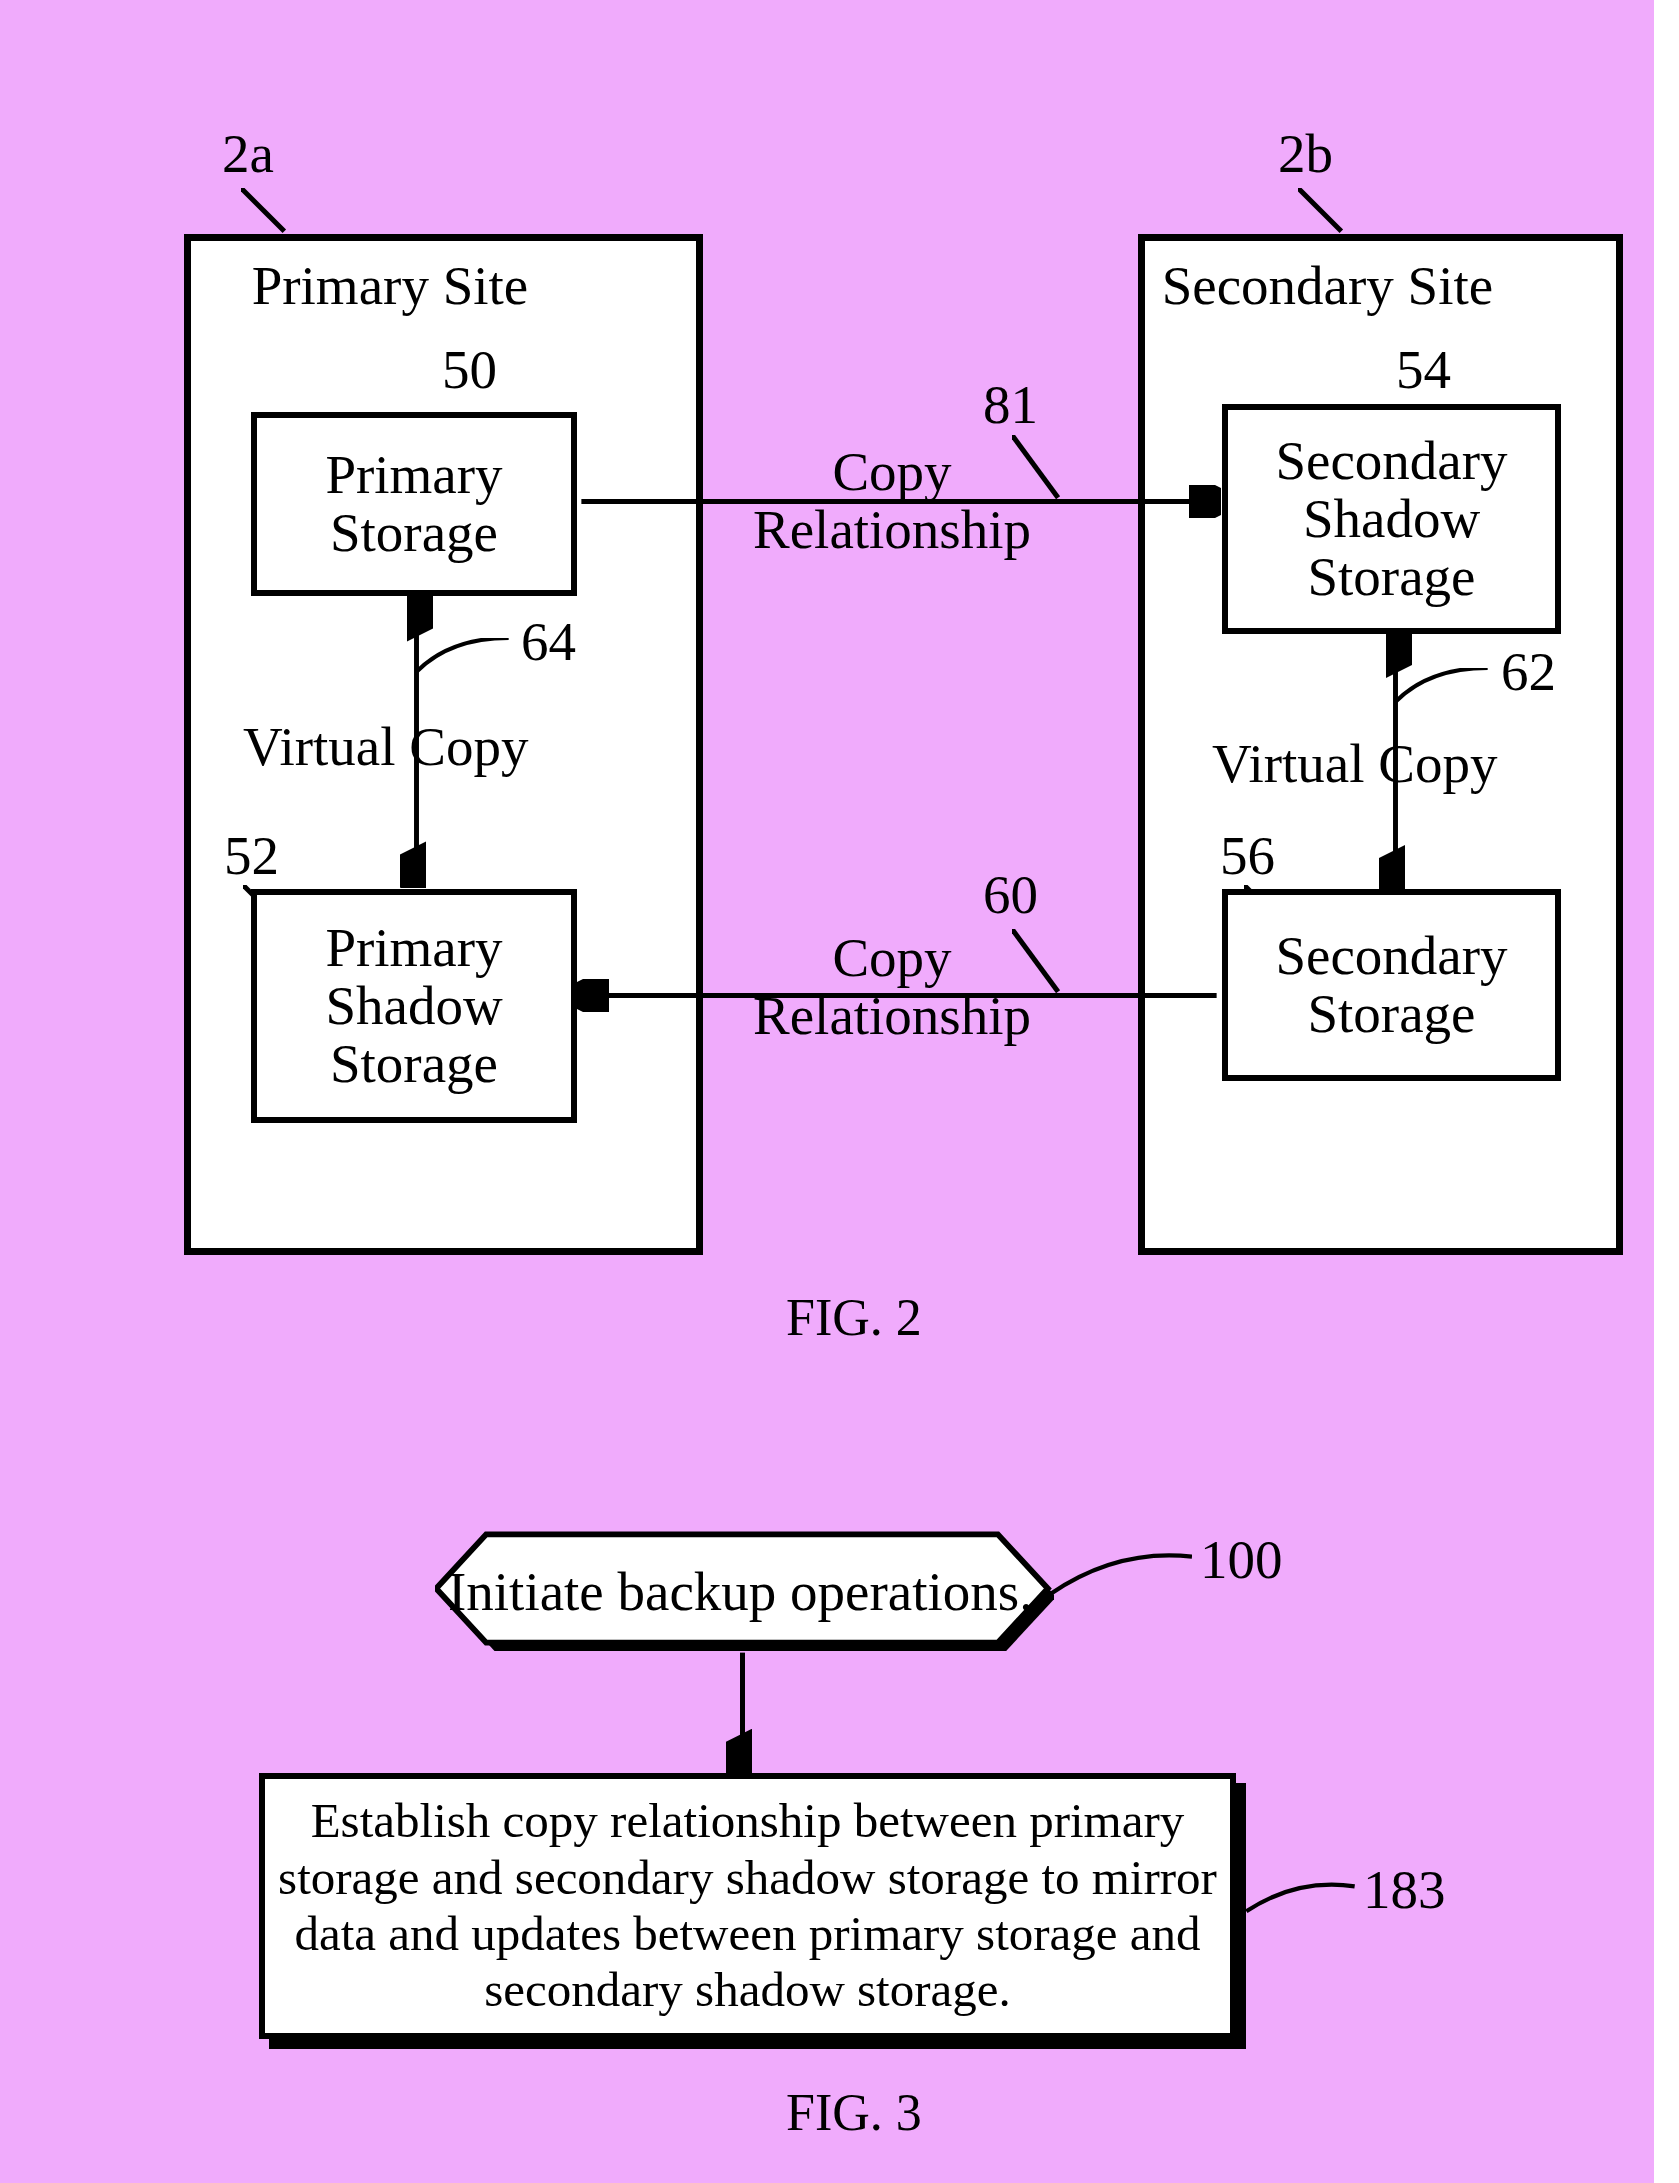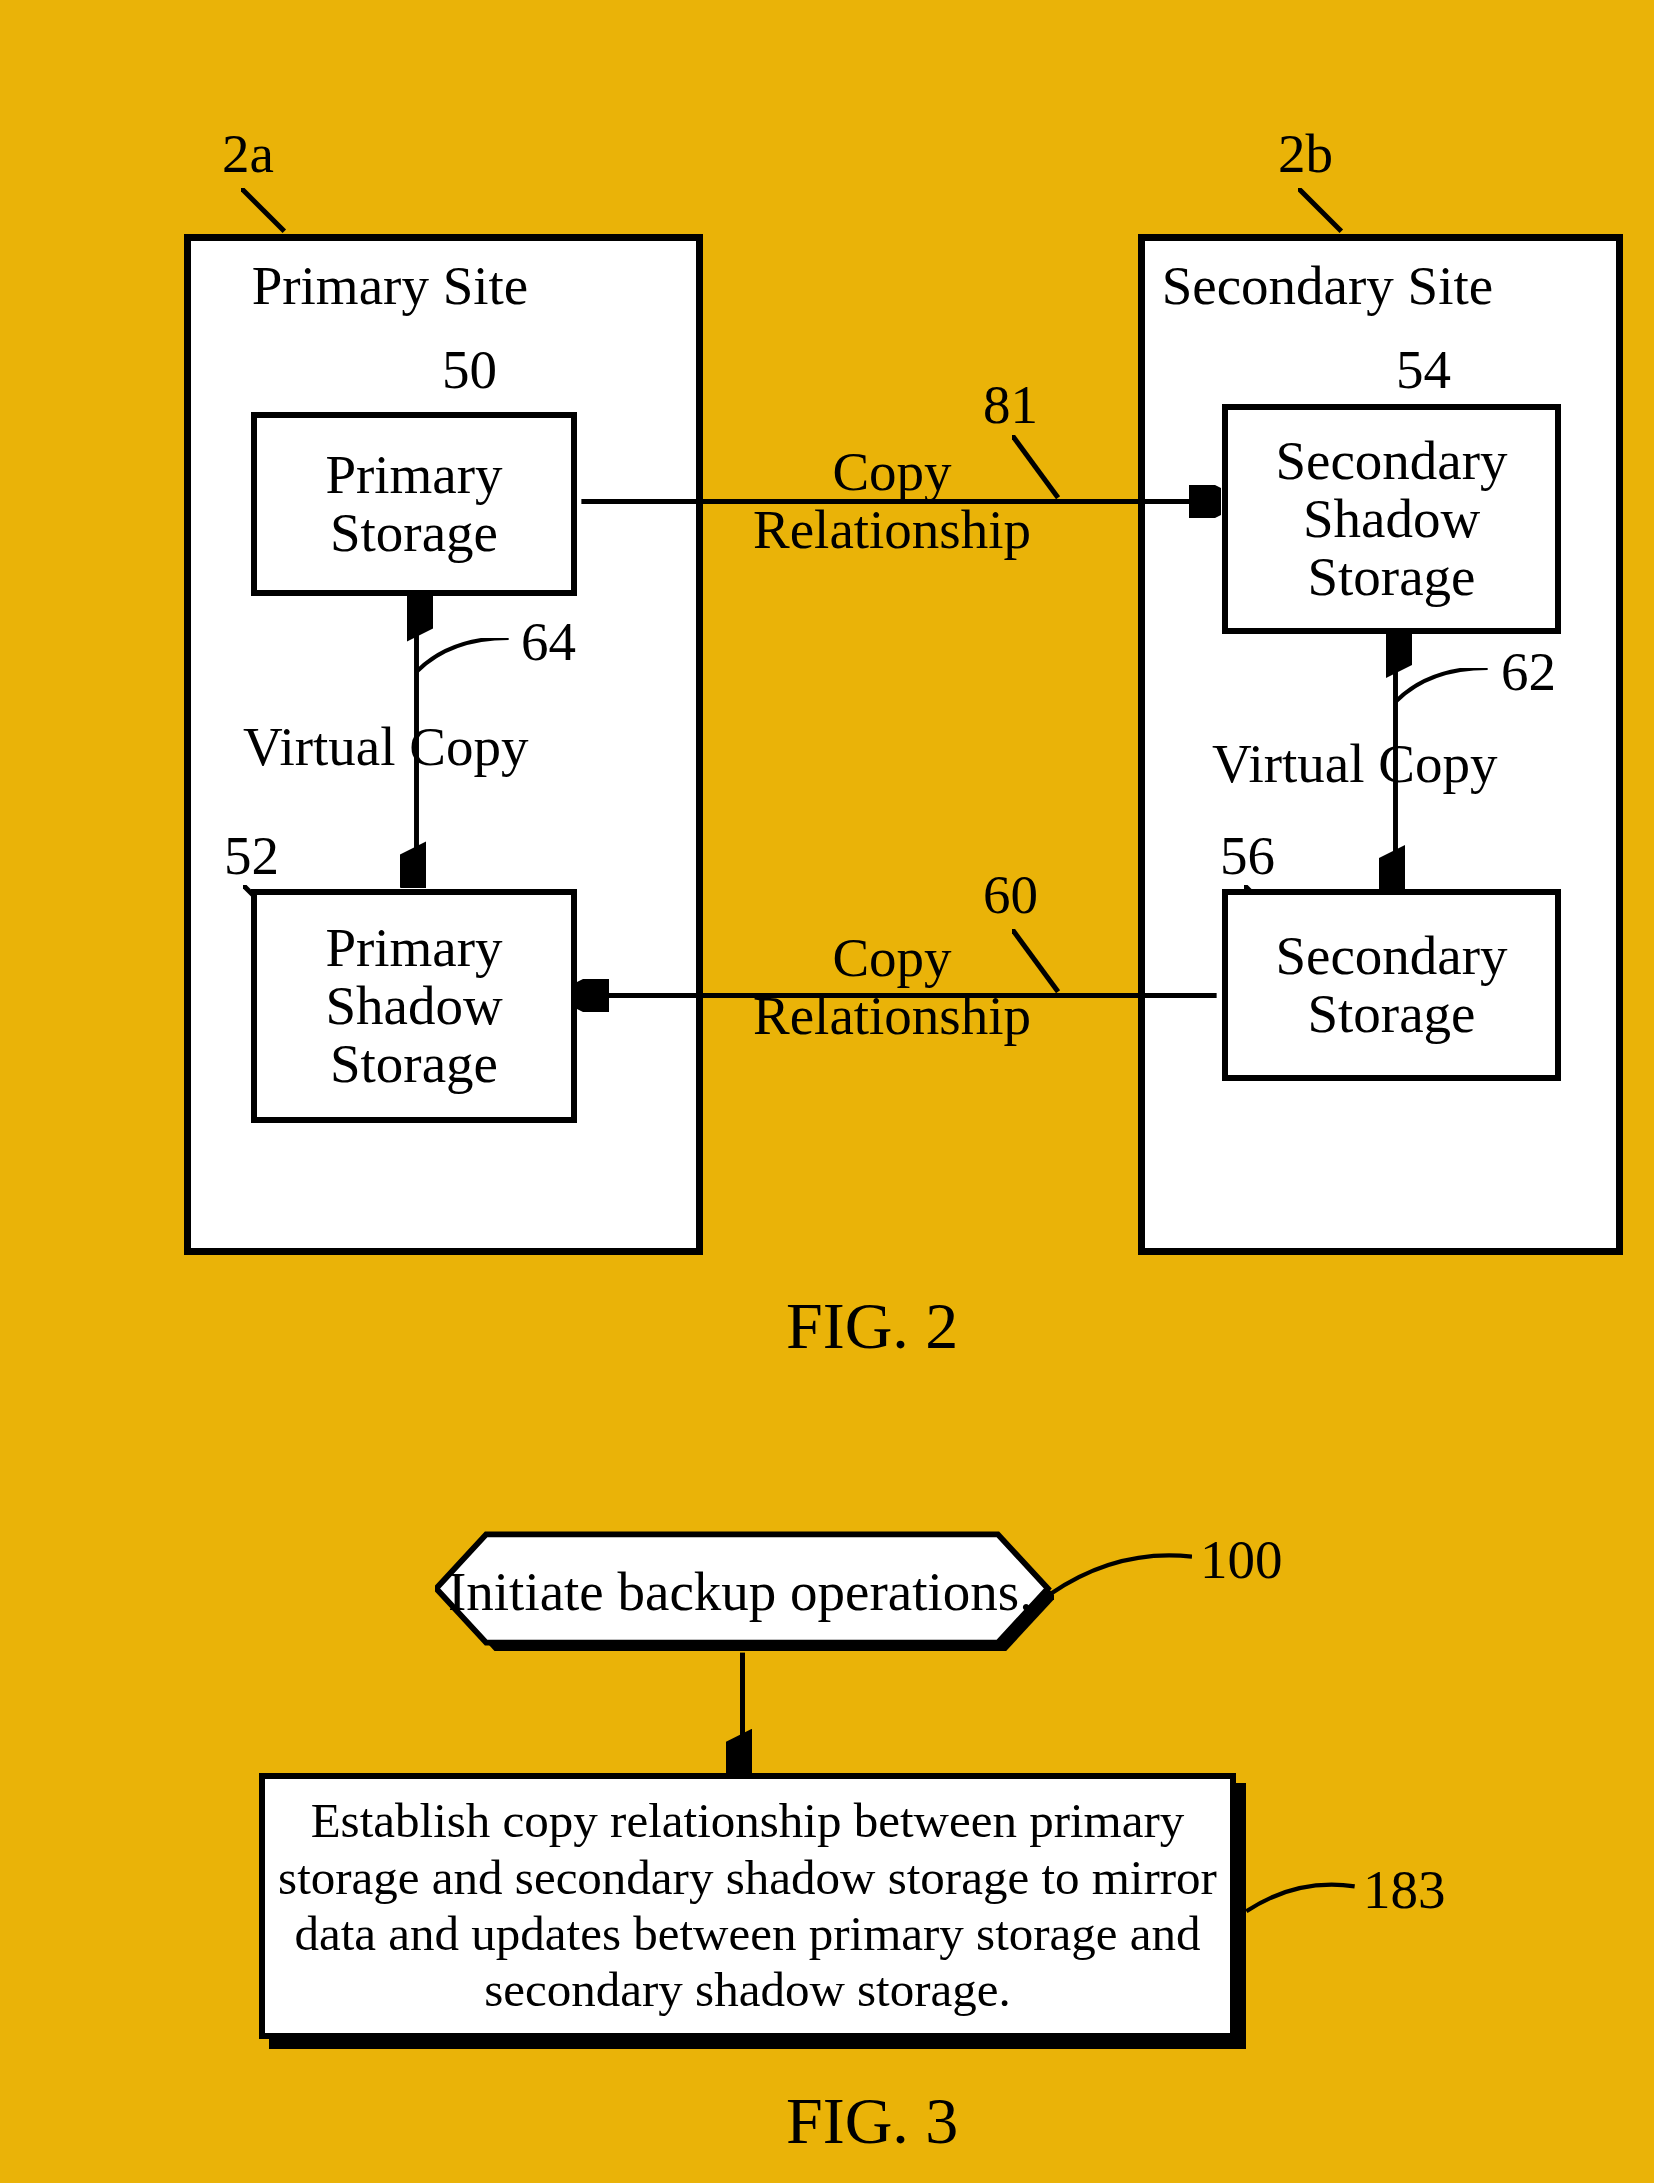--- a/index.html
+++ b/index.html
@@ -5,39 +5,39 @@
   html, body {
     margin: 0;
     padding: 0;
     background: #ffffff;
     font-family: "Times New Roman", Times, serif;
   }
   .page {
     width: 1654px;
     height: 2183px;
     position: relative;
-    background: #eab308;
+    background: #f0abfc;
   }
   .abs { position: absolute; }
   .site-box {
     border: 7.5px solid #000;
     background: #fff;
     box-sizing: border-box;
   }
   .inner-box {
     border: 6.7px solid #000;
     background: #fff;
     box-sizing: border-box;
     display: flex;
     align-items: center;
     justify-content: center;
     text-align: center;
   }
   .caption {
-    font-size: 66px;
+    font-size: 52px;
     text-align: center;
   }
   .lbl {
     font-size: 55px;
     line-height: 1.05;
   }
   .site-title {
     font-size: 55px;
   }
 </style>

